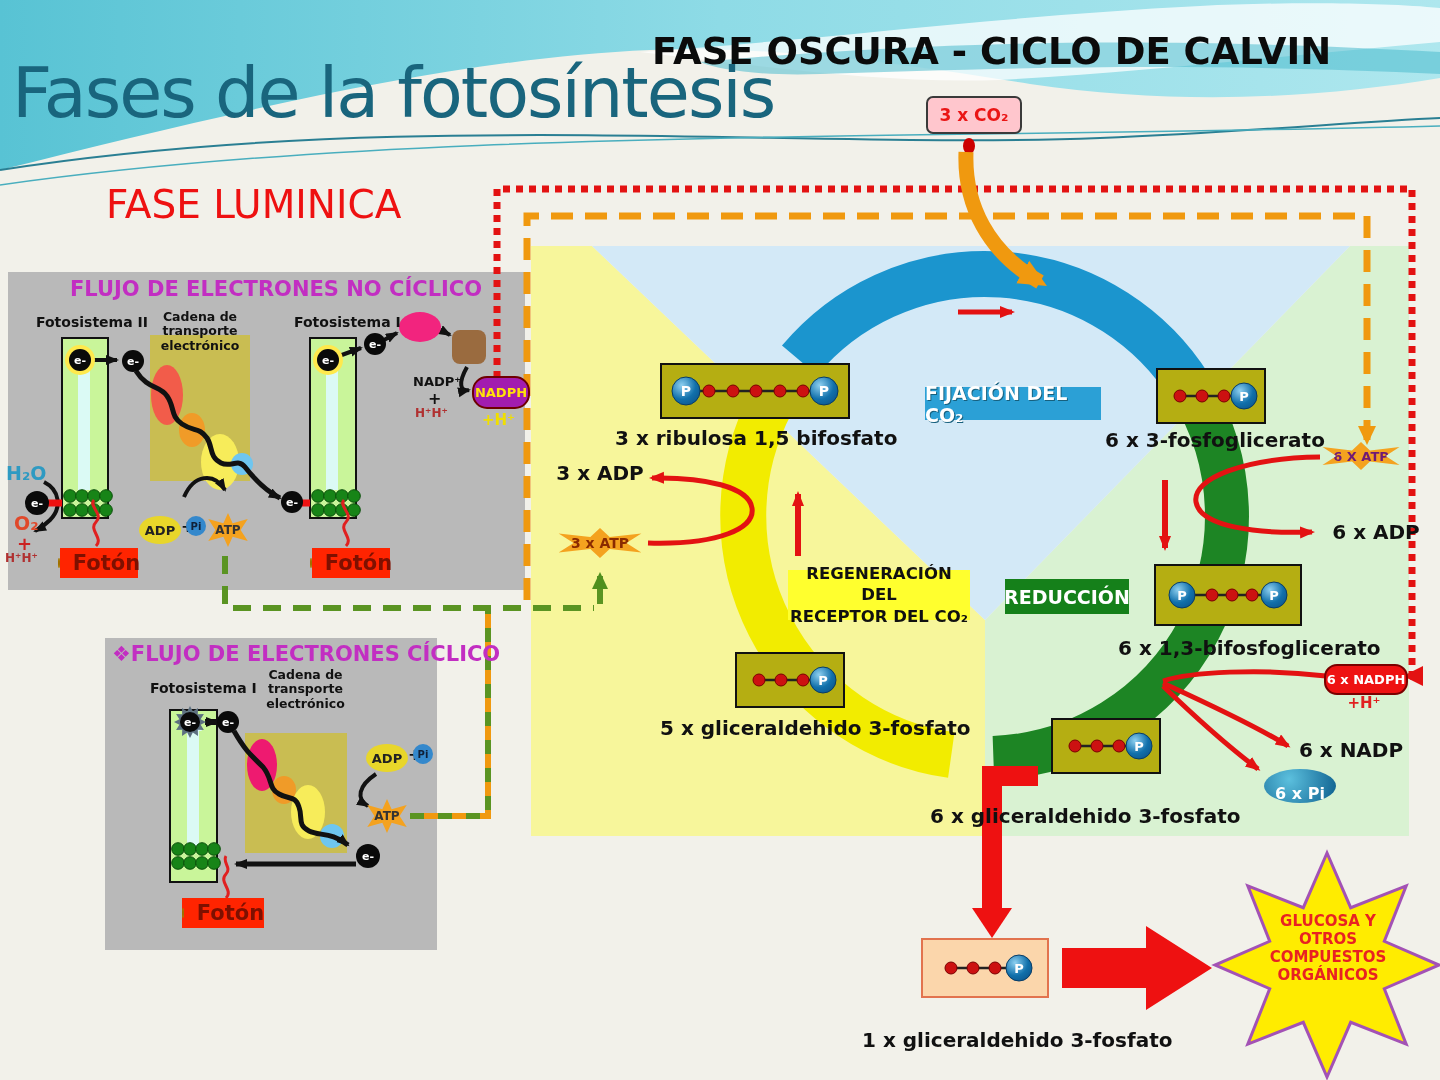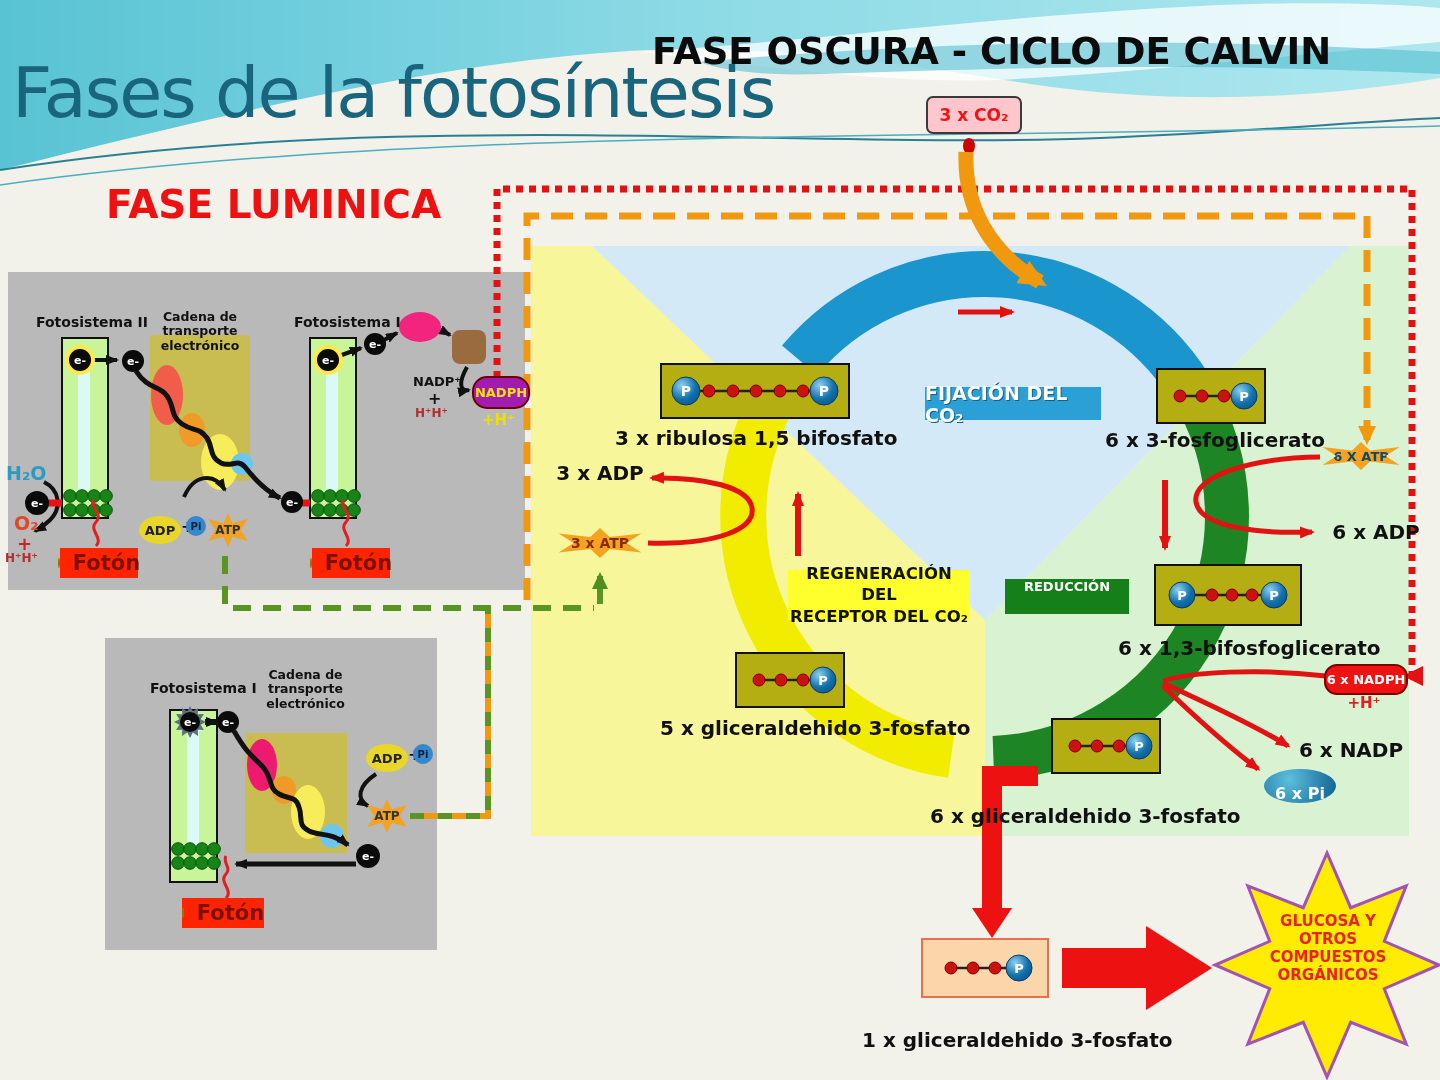--- a/index.html
+++ b/index.html
@@ -4,29 +4,29 @@
 <style>
   html,body{margin:0;padding:0;}
   body{width:1440px;height:1080px;background:#f2f1ea;font-family:"DejaVu Sans",sans-serif;overflow:hidden;}
   #slide{position:relative;width:1440px;height:1080px;}
   #art{position:absolute;left:0;top:0;z-index:1;}
   .lbl{position:absolute;z-index:5;font-weight:bold;color:#111;white-space:nowrap;}
   .ctr{text-align:center;}
   .pre{white-space:pre-line;}
   .slide-title{position:absolute;left:12px;top:52px;z-index:5;font-size:70px;letter-spacing:-2px;color:#19657d;font-weight:normal;}
   .dark-title{position:absolute;left:652px;top:30px;z-index:5;font-size:37px;font-weight:bold;color:#0b0b0b;}
-  .lum-title{position:absolute;left:106px;top:182px;z-index:5;font-size:39px;font-weight:bold;color:#ee1111;}
+  .lum-title{position:absolute;left:106px;top:182px;z-index:5;font-size:39px;font-weight:normal;color:#ee1111;}
   .panel-title{font-size:21px;color:#c22ec2;}
   .mol{position:absolute;z-index:4;background:#b5ae12;border:2px solid #111;}
   .mol svg{display:block;}
   .mol-label{font-size:20px;}
   .stage-fix{position:absolute;z-index:4;background:#2ba0d6;color:#fff;font-weight:bold;font-size:19px;
     display:flex;align-items:center;justify-content:center;text-shadow:1px 1px 0 #17607e;}
-  .stage-red{position:absolute;z-index:4;background:#15801a;color:#fff;font-weight:bold;font-size:13px;
-    display:flex;align-items:flex-start;justify-content:center;}
+  .stage-red{position:absolute;z-index:4;background:#15801a;color:#fff;font-weight:bold;font-size:19px;
+    display:flex;align-items:center;justify-content:center;}
   .stage-reg{position:absolute;z-index:4;background:#ffff2e;color:#111;font-weight:bold;font-size:16.5px;
     display:flex;align-items:center;justify-content:center;text-align:center;line-height:1.3;}
   .burst{position:absolute;z-index:5;background:#f4a21f;display:flex;align-items:center;justify-content:center;
     font-weight:bold;clip-path:polygon(50% 0%,61% 30%,97% 18%,80% 50%,97% 82%,61% 70%,50% 100%,39% 70%,3% 82%,20% 50%,3% 18%,39% 30%);}
   .co2-box{position:absolute;left:926px;top:96px;width:92px;height:34px;z-index:5;background:#ffc6cd;
     border:2px solid #3a3a3a;border-radius:7px;display:flex;align-items:center;justify-content:center;
     font-size:17px;font-weight:bold;color:#ea1515;}
   .nadph-pill{position:absolute;left:472px;top:376px;width:54px;height:29px;z-index:5;background:#a21caf;
     border:2px solid #6d0000;border-radius:15px;display:flex;align-items:center;justify-content:center;
     font-size:13px;font-weight:bold;color:#ffe20a;}
@@ -249,20 +249,21 @@
   </g>
 </svg>
 
 <div class="slide-title">Fases de la fotosíntesis</div>
 <div class="dark-title">FASE OSCURA - CICLO DE CALVIN</div>
 <div class="lum-title">FASE LUMINICA</div>
 <div class="co2-box">
       <span>3 x CO₂</span>
     </div>
 
+<div class="lbl panel-title ctr" style="left:70px;top:277px;width:400px;">FLUJO DE ELECTRONES NO CÍCLICO</div>
 <div class="lbl" style="left:36px;top:314px;font-size:14px;">Fotosistema II</div>
 <div class="lbl pre ctr" style="left:155px;top:310px;width:90px;font-size:12.5px;line-height:1.15;">Cadena de
 transporte
 electrónico</div>
 <div class="lbl" style="left:294px;top:314px;font-size:14px;">Fotosistema I</div>
 <div class="lbl" style="left:6px;top:462px;font-size:19px;color:#2e9ac2;">H₂O</div>
 <div class="lbl" style="left:14px;top:512px;font-size:19px;color:#e0482a;">O₂</div>
 <div class="lbl" style="left:17px;top:533px;font-size:18px;color:#cc2222;">+</div>
 <div class="lbl" style="left:5px;top:551px;font-size:12px;color:#b03030;">H⁺H⁺</div>
 <div class="foton" style="left:60px;top:548px;width:78px;height:30px;">
@@ -284,20 +285,21 @@
       <span>ATP</span>
     </div>
 <div class="lbl" style="left:413px;top:374px;font-size:13px;">NADP⁺</div>
 <div class="lbl" style="left:428px;top:389px;font-size:16px;">+</div>
 <div class="lbl" style="left:415px;top:406px;font-size:12px;color:#b03030;">H⁺H⁺</div>
 <div class="nadph-pill">
       <span>NADPH</span>
     </div>
 <div class="lbl" style="left:482px;top:411px;font-size:15px;color:#f0df00;">+H⁺</div>
 
+<div class="lbl panel-title" style="left:112px;top:642px;">❖FLUJO DE ELECTRONES CÍCLICO</div>
 <div class="lbl" style="left:150px;top:680px;font-size:14px;">Fotosistema I</div>
 <div class="lbl pre ctr" style="left:258px;top:668px;width:95px;font-size:12.5px;line-height:1.15;">Cadena de
 transporte
 electrónico</div>
 <div class="adp-oval" style="left:366px;top:744px;width:42px;height:28px;">
       <span>ADP</span>
     </div>
 <div class="lbl" style="left:408px;top:745px;font-size:16px;">+</div>
 <div class="pi-circle" style="left:413px;top:744px;width:20px;height:20px;">
       <span>Pi</span>
@@ -402,21 +404,21 @@
 <div class="lbl mol-label ctr" style="left:1105px;top:428px;width:220px;">6 x 3-fosfoglicerato</div>
 <div class="lbl mol-label ctr" style="left:1118px;top:636px;width:230px;">6 x 1,3-bifosfoglicerato</div>
 <div class="lbl mol-label ctr" style="left:930px;top:804px;width:250px;">6 x gliceraldehido 3-fosfato</div>
 <div class="lbl mol-label ctr" style="left:660px;top:716px;width:250px;">5 x gliceraldehido 3-fosfato</div>
 <div class="lbl mol-label ctr" style="left:862px;top:1028px;width:260px;">1 x gliceraldehido 3-fosfato</div>
 
 <div class="lbl ctr" style="left:552px;top:461px;width:96px;font-size:20px;">3 x ADP</div>
 <div class="burst" style="left:556px;top:528px;width:88px;height:30px;font-size:14px;color:#8a2a00;">
       <span>3 x ATP</span>
     </div>
-<div class="burst" style="left:1320px;top:442px;width:82px;height:28px;font-size:13px;color:#0c4a6e;">
+<div class="burst" style="left:1320px;top:442px;width:82px;height:28px;font-size:13px;color:#701a75;">
       <span>6 X ATP</span>
     </div>
 <div class="lbl ctr" style="left:1326px;top:520px;width:100px;font-size:20px;">6 x ADP</div>
 <div class="nadph6-box">
       <span>6 x NADPH</span>
     </div>
 <div class="lbl ctr" style="left:1340px;top:694px;width:48px;font-size:15px;color:#e02020;">+H⁺</div>
 <div class="lbl ctr" style="left:1296px;top:738px;width:110px;font-size:20px;">6 x NADP</div>
 <div class="pi6-oval">
       <span>6 x Pi</span>

